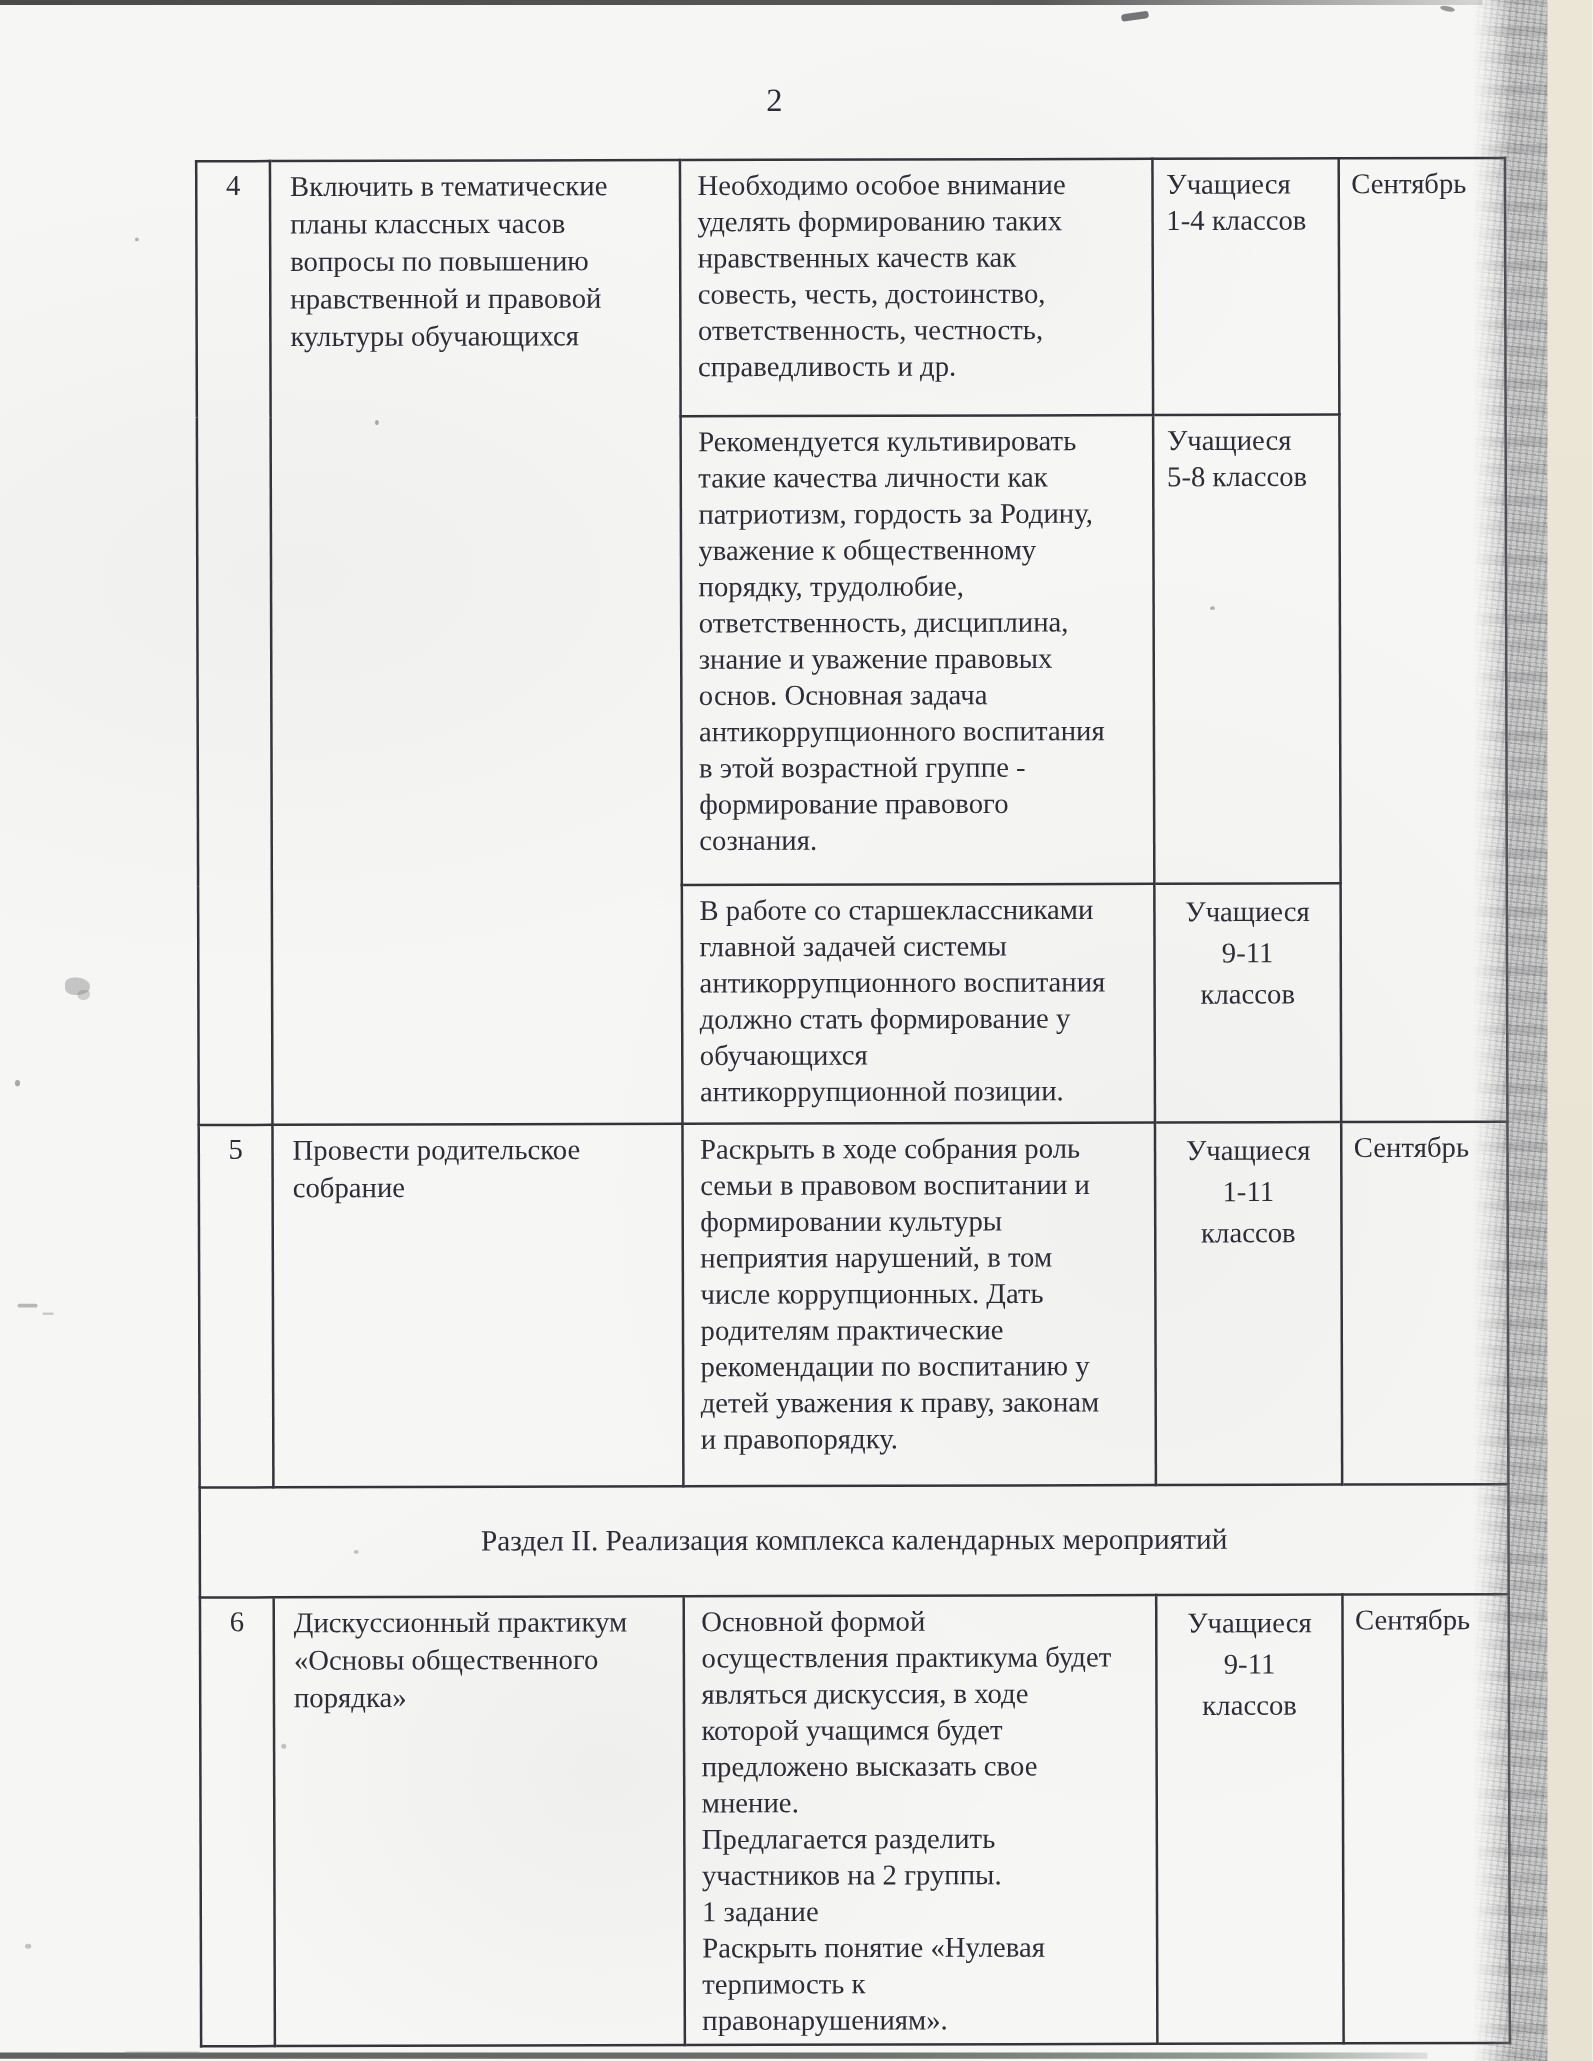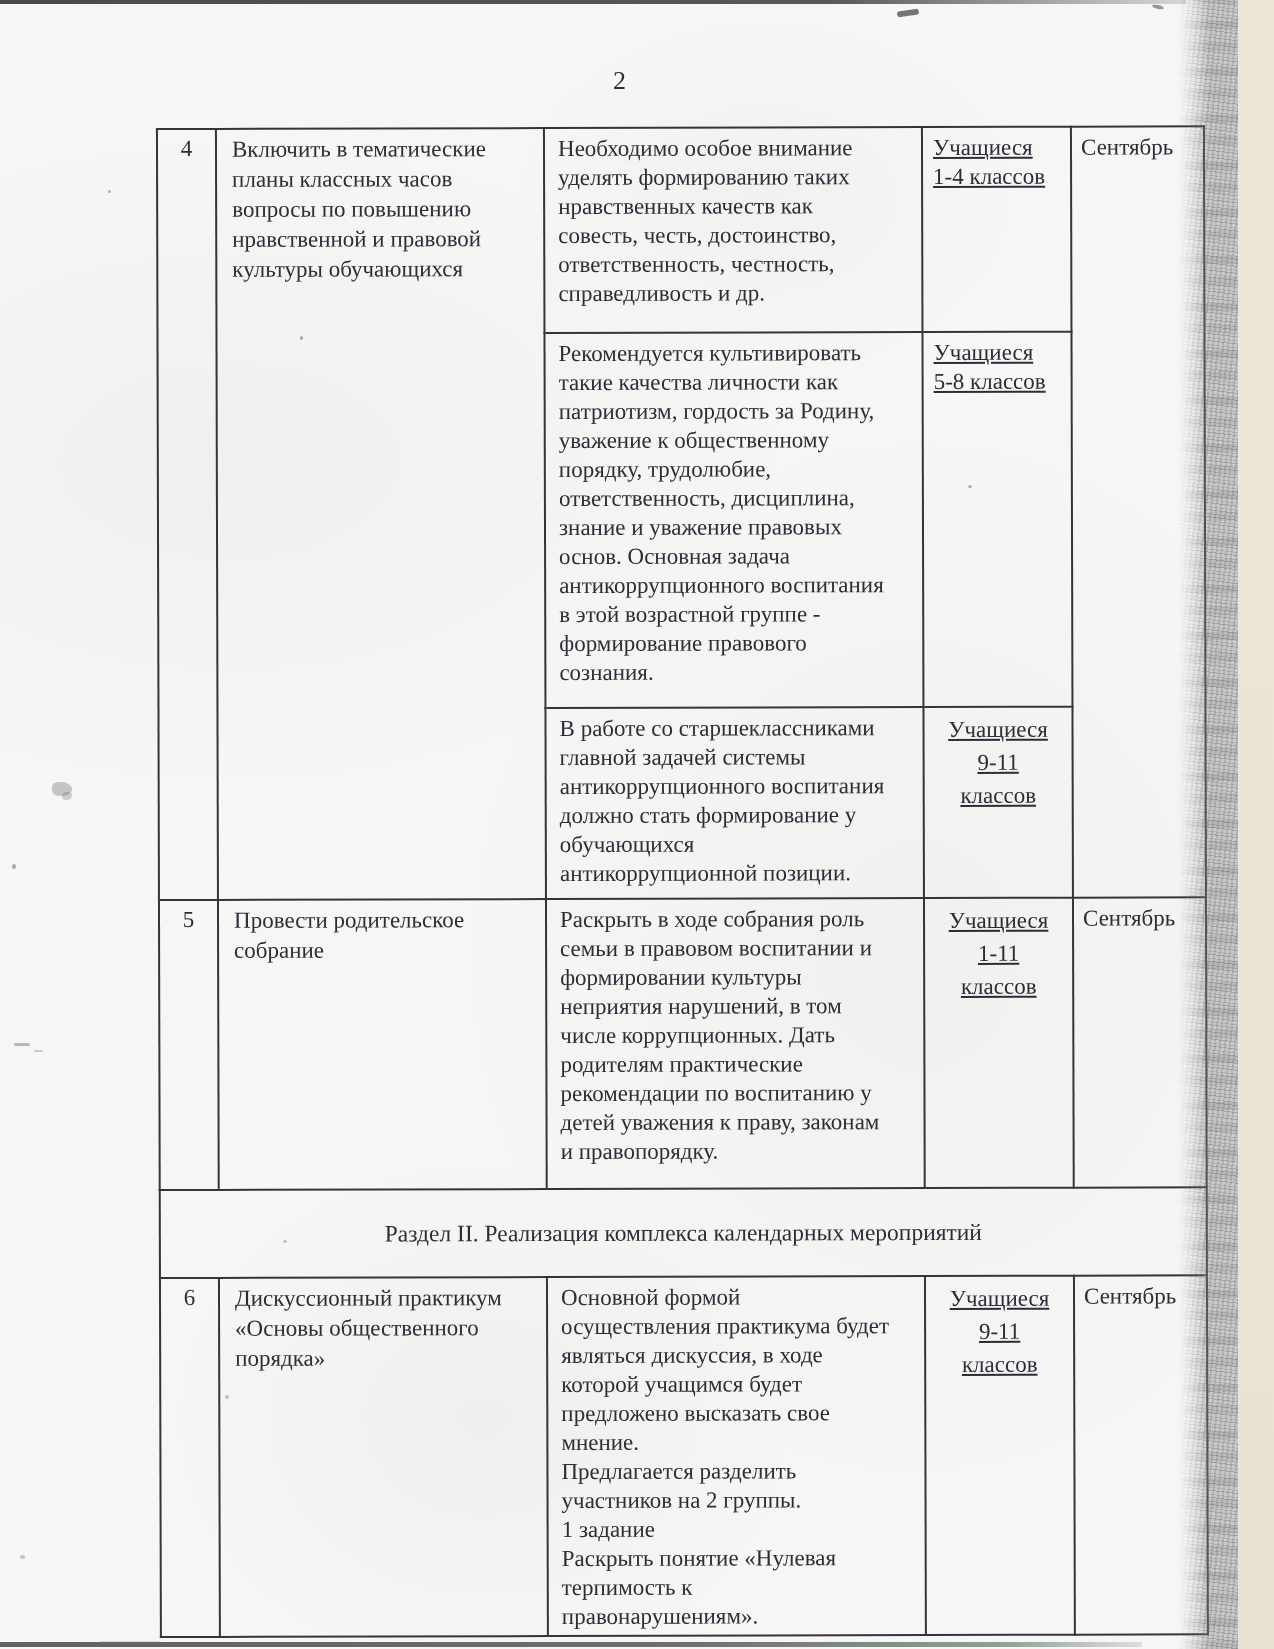--- a/index.html
+++ b/index.html
@@ -38,21 +38,21 @@
     border:2px solid var(--border);
     vertical-align:top;
     font-size:23px;line-height:29px;
     padding:5px 8px 4px 12px;
     overflow:hidden;
   }
   .txt{white-space:pre-line;}
   td.num{text-align:center;padding:4px 2px 0 2px;}
   td.act{padding-left:15px;line-height:30px;}
   td.desc{padding-left:13px;padding-right:2px;}
-  td.aud{padding-left:10px;padding-right:4px;text-decoration:underline;}
+  td.aud{padding-left:10px;padding-right:4px;}
   td.aud.aud-center{text-align:center;line-height:33px;padding-left:4px;}
   td.month{padding-left:9px;}
   tr.r4a{height:205px;}
   tr.r4b{height:375px;}
   tr.r4c{height:191px;}
   tr.r5{height:290px;}
   tr.section-row{height:88px;}
   tr.r6{height:354px;}
   td.section-cell{
     text-align:center;vertical-align:middle;

